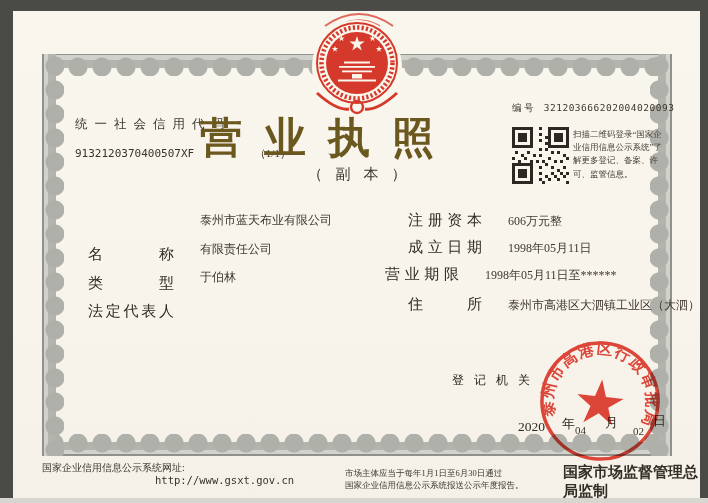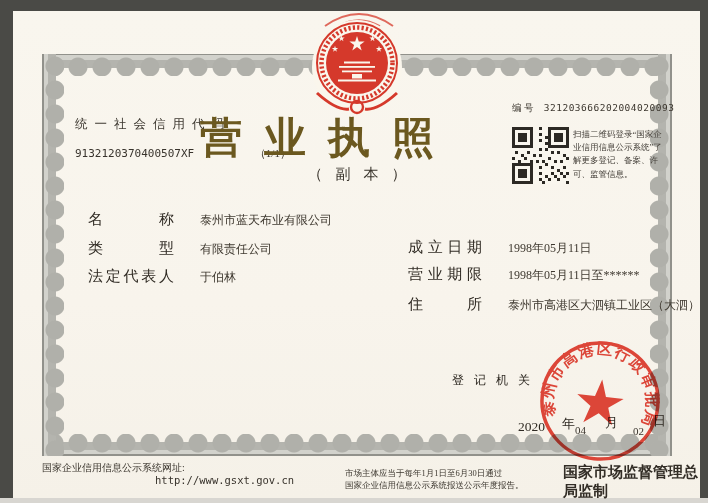--- a/index.html
+++ b/index.html
@@ -43,21 +43,21 @@
 
   .qr { left:499px; top:116px; }
   .qr-caption { left:560px; top:117px; width:92px; font-size:8.5px; line-height:1.55; color:#45403a; }
 
   .emblem { left:298px; top:8px; z-index:3; }
   .top-artifact { left:309px; top:0px; z-index:3; }
 
   .frow { white-space:nowrap; }
   .flabel { display:inline-block; text-align:justify; text-align-last:justify; font-size:15px;
             color:#2f2a23; vertical-align:top; }
-  .wL { width:86px; }
+  .wL { width:86px;margin-top:35px; }
   .wR { width:74px; }
   .fvalue { display:inline-block; font-size:12px; color:#3e382f; margin-left:22px; vertical-align:top;
             padding-top:2px; }
   .scope-value { white-space:normal; width:272px; font-size:11.5px; line-height:1.4; }
 
   .reg-label { left:439px; top:361px; font-size:12px; letter-spacing:10px; color:#2f2a23;text-align:right; }
 
   .date-part { font-size:13px; color:#2f2a23; }
   .date-num { font-size:11px; color:#3a352d; }
 
@@ -161,25 +161,29 @@
   </div>
   <div class="abs frow" style="left:75px; top:228px;">
     <span class="flabel wL">类型</span>
     <span class="fvalue">有限责任公司</span>
   </div>
   <div class="abs frow" style="left:75px; top:256px;">
     <span class="flabel wL">法定代表人</span>
     <span class="fvalue">于伯林</span>
   </div>
 
+  <div class="abs frow" style="left:395px; top:200px;">
+    <span class="flabel wR">注册资本</span>
+    <span class="fvalue">606万元整</span>
+  </div>
   <div class="abs frow" style="left:395px; top:227px;">
     <span class="flabel wR">成立日期</span>
     <span class="fvalue">1998年05月11日</span>
   </div>
-  <div class="abs frow" style="left:395px; top:254px;">
+  <div class="abs frow" style="left:372px; top:254px;">
     <span class="flabel wR">营业期限</span>
     <span class="fvalue">1998年05月11日至******</span>
   </div>
   <div class="abs frow" style="left:395px; top:284px;">
     <span class="flabel wR">住所</span>
     <span class="fvalue">泰州市高港区大泗镇工业区（大泗）</span>
   </div>
 
   <div class="abs reg-label">登记机关</div>
 

